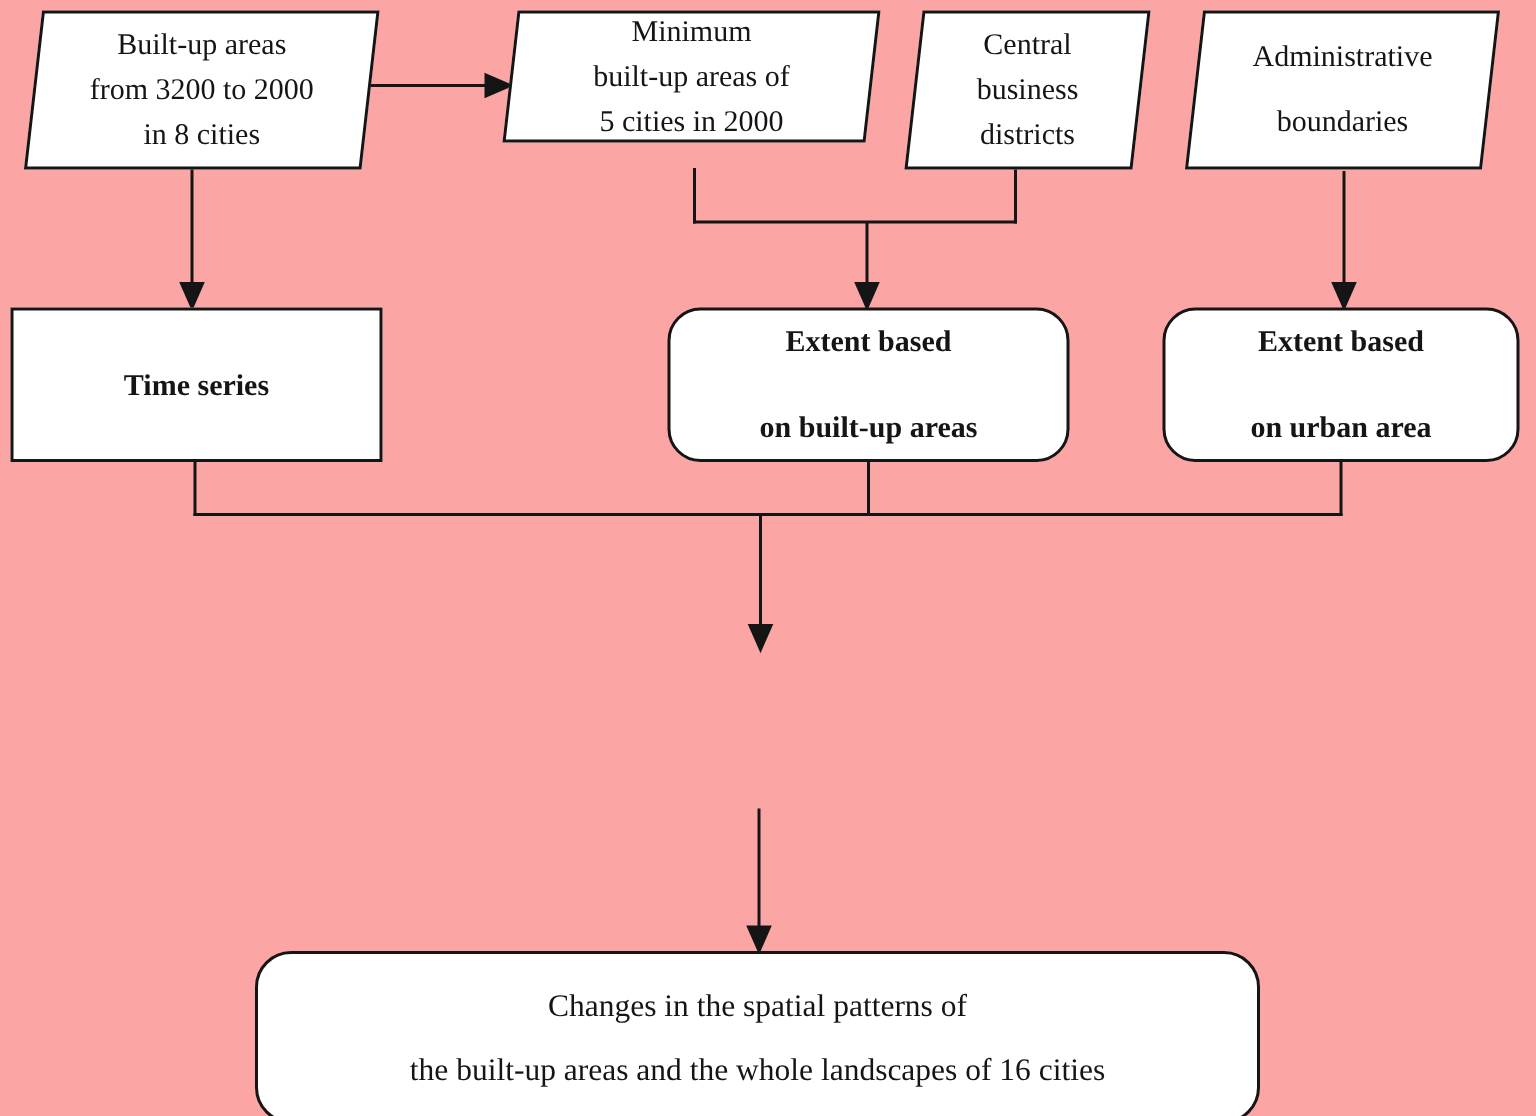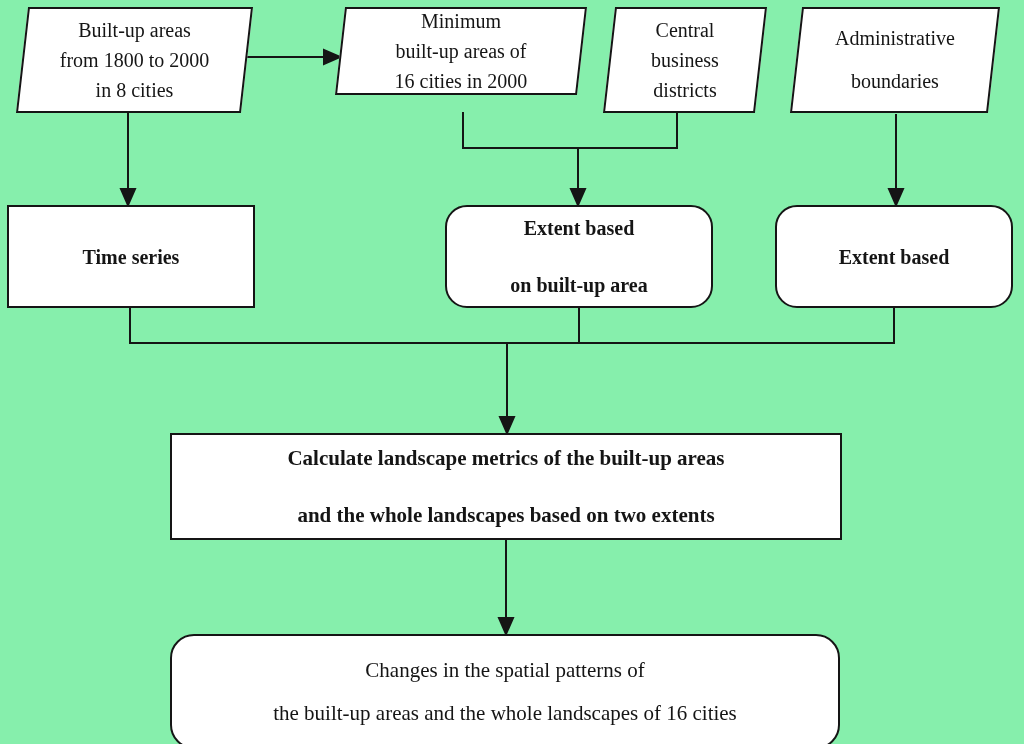--- a/index.html
+++ b/index.html
@@ -4,21 +4,21 @@
 <style>
   html, body {
     margin: 0;
     padding: 0;
     background: #ffffff;
   }
   .canvas {
     position: relative;
     width: 1024px;
     height: 744px;
-    background: #86efac;
+    background: #fca5a5;
     overflow: hidden;
     font-family: "Liberation Serif", "DejaVu Serif", serif;
   }
   .connectors {
     position: absolute;
     left: 0;
     top: 0;
     z-index: 1;
     pointer-events: none;
   }
@@ -94,31 +94,31 @@
 
       <line x1="506" y1="539" x2="506" y2="619"></line>
       <path d="M506,634 L499,618 L513,618 Z"></path>
     </g>
   </svg>
 
   <div class="node para lh30" style="left:22px; top:7px; width:225px; height:106px;">
     <div class="shape"></div>
     <div class="label">
       <span>Built-up areas</span>
-      <span>from 1800 to 2000</span>
+      <span>from 3200 to 2000</span>
       <span>in 8 cities</span>
     </div>
   </div>
 
   <div class="node para lh30" style="left:340px; top:7px; width:242px; height:88px;">
     <div class="shape"></div>
     <div class="label">
       <span>Minimum</span>
       <span>built-up areas of</span>
-      <span>16 cities in 2000</span>
+      <span>5 cities in 2000</span>
     </div>
   </div>
 
   <div class="node para lh30" style="left:609px; top:7px; width:152px; height:106px;">
     <div class="shape"></div>
     <div class="label">
       <span>Central</span>
       <span>business</span>
       <span>districts</span>
     </div>
@@ -136,38 +136,32 @@
     <div class="shape"></div>
     <div class="label">
       <span>Time series</span>
     </div>
   </div>
 
   <div class="node bold round22 lh40" style="left:445px; top:205px; width:268px; height:103px;">
     <div class="shape"></div>
     <div class="label">
       <span>Extent based</span>
-      <span>on built-up area</span>
+      <span>on built-up areas</span>
     </div>
   </div>
 
   <div class="node bold round22 lh40" style="left:775px; top:205px; width:238px; height:103px;">
     <div class="shape"></div>
     <div class="label">
       <span>Extent based</span>
+      <span>on urban area</span>
     </div>
   </div>
 
-  <div class="node bold big lh40" style="left:170px; top:433px; width:672px; height:107px;">
-    <div class="shape"></div>
-    <div class="label">
-      <span>Calculate landscape metrics of the built-up areas</span>
-      <span>and the whole landscapes based on two extents</span>
-    </div>
-  </div>
 
   <div class="node big round24 lh43" style="left:170px; top:634px; width:670px; height:115px;">
     <div class="shape"></div>
     <div class="label">
       <span>Changes in the spatial patterns of</span>
       <span>the built-up areas and the whole landscapes of 16 cities</span>
     </div>
   </div>
 
 </div>

